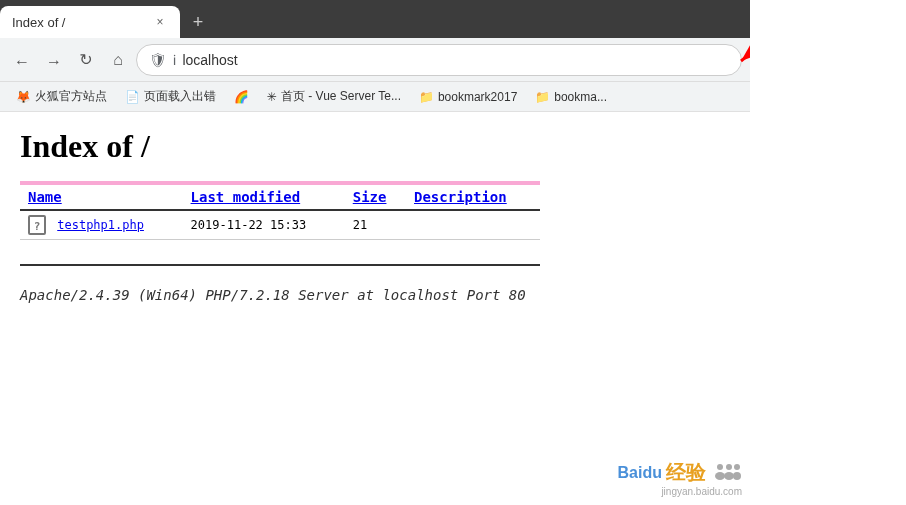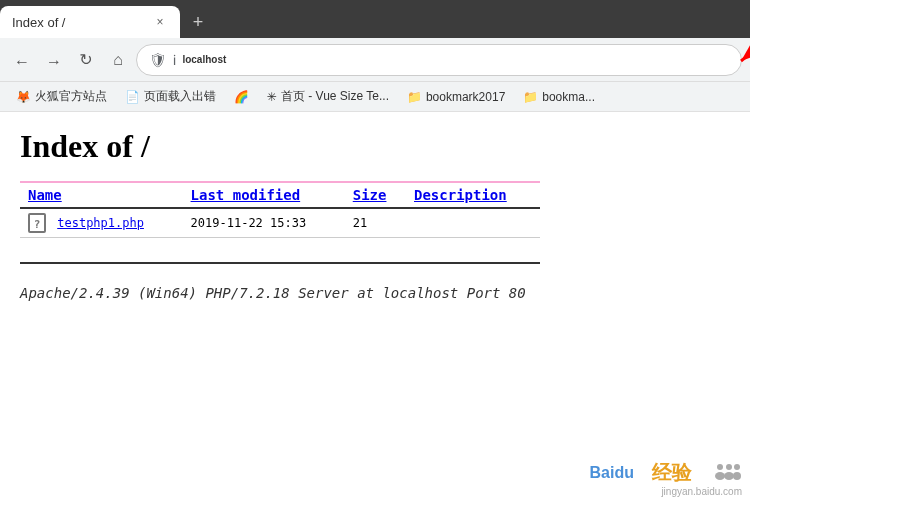--- a/index.html
+++ b/index.html
@@ -98,23 +98,22 @@
     .shield-icon {
       color: #5f6368;
       font-size: 14px;
     }
     .info-icon {
       color: #5f6368;
       font-size: 14px;
     }
     .address-text {
       flex: 1;
-      font-size: 10px;
-      color: #333;
-      font-weight: bold;
+      font-size: 14px;
+      color: #333;
     }
 
     
     .bookmarks-bar {
       display: flex;
       align-items: center;
       background: #f1f3f4;
       padding: 2px 8px;
       height: 30px;
       gap: 2px;
@@ -150,21 +149,21 @@
     }
 
     
     .dir-table {
       width: 520px;
       border-collapse: collapse;
       font-family: monospace;
     }
     .dir-table thead tr {
       border-bottom: 2px solid #333;
-      border-top: 2px solid #f9a8d4;
+      border-top: 4px solid #f9a8d4;
     }
     .dir-table th {
       text-align: left;
       padding: 4px 8px;
       font-size: 14px;
     }
     .dir-table th a {
       color: #00e;
       text-decoration: underline;
       font-weight: bold;
@@ -282,21 +281,21 @@
     </div>
     <div class="bookmark-item">
       <span class="bookmark-icon">📄</span>
       <span>页面载入出错</span>
     </div>
     <div class="bookmark-item">
       <span class="bookmark-icon">🌈</span>
     </div>
     <div class="bookmark-item">
       <span class="bookmark-icon">✳</span>
-      <span>首页 - Vue Size Te...</span>
+      <span>首页 - Vue Server Te...</span>
     </div>
     <div class="bookmark-item">
       <span class="bookmark-icon">📁</span>
       <span>bookmark2017</span>
     </div>
     <div class="bookmark-item">
       <span class="bookmark-icon">📁</span>
       <span>bookma...</span>
     </div>
   </div>
@@ -326,21 +325,21 @@
             <td>&nbsp;</td>
           </tr>
         </tbody>
       </table>
 
       <div class="server-info">Apache/2.4.39 (Win64) PHP/7.2.18 Server at localhost Port 80</div>
 
     </div>
 
     <div class="baidu-watermark">
-      <div style="display:flex;align-items:center;gap:18px;justify-content:flex-end;">
+      <div style="display:flex;align-items:center;gap:4px;justify-content:flex-end;">
         <span style="color:#4a90d9;font-weight:bold;font-size:16px;">Baidu</span>
         <span style="color:#e8a020;font-weight:bold;font-size:20px;">经验</span>
         <span style="color:#999;font-size:10px;margin-left:2px;">
           
           <svg width="30" height="20" viewBox="0 0 30 20">
             <circle cx="8" cy="5" r="3" fill="#aaa"></circle>
             <ellipse cx="8" cy="14" rx="5" ry="4" fill="#aaa"></ellipse>
             <circle cx="17" cy="5" r="3" fill="#aaa"></circle>
             <ellipse cx="17" cy="14" rx="5" ry="4" fill="#aaa"></ellipse>
             <circle cx="25" cy="5" r="3" fill="#aaa"></circle>

